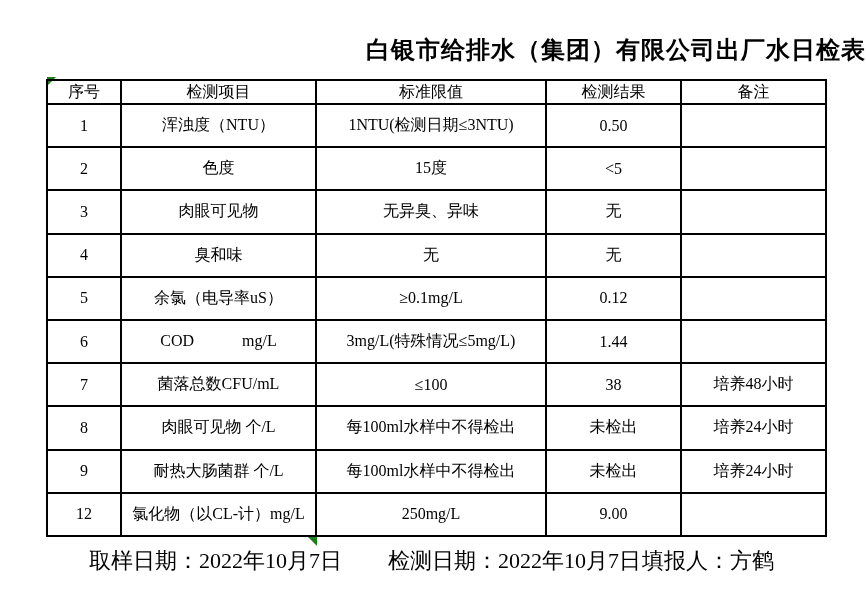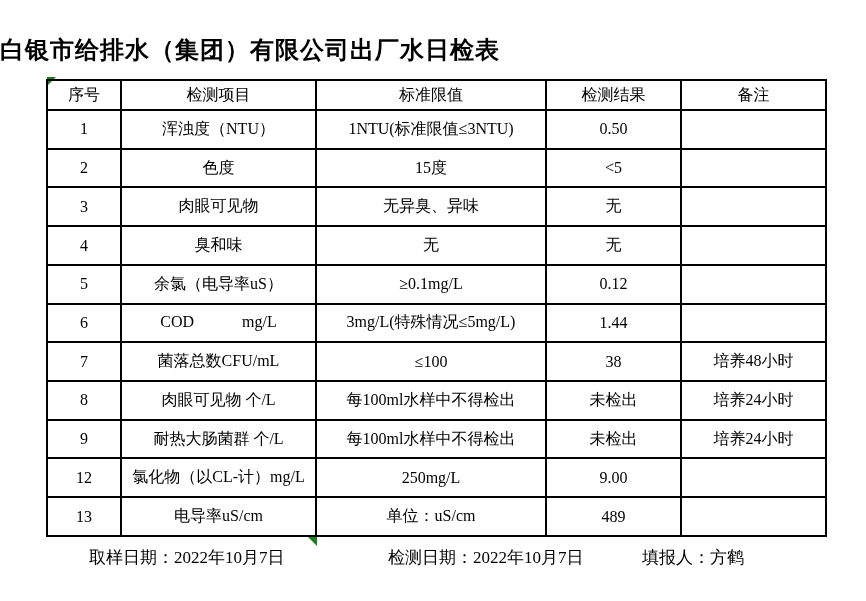--- a/index.html
+++ b/index.html
@@ -14,21 +14,21 @@
     overflow: hidden;
     font-family: "Liberation Serif", "DejaVu Serif", serif;
     color: #000000;
   }
   .page-title {
     position: absolute;
     top: 34px;
     left: 0;
     width: 866px;
     margin: 0;
-    text-align: left;
+    text-align: right;
     font-size: 24px;
     font-weight: bold;
     letter-spacing: 1px;
   }
   table.report {
     position: absolute;
     left: 46px;
     top: 79px;
     width: 779px;
     height: 458px;
@@ -38,21 +38,21 @@
   table.report th, table.report td {
     border: 2px solid #000000;
     text-align: center;
     vertical-align: middle;
     font-size: 16px;
     font-weight: normal;
     padding: 0 2px;
     white-space: pre-wrap;
     overflow: hidden;
   }
-  table.report tr { height: 30px; }
+  table.report tr { height: 24px; }
   .corner-marker {
     position: absolute;
     left: 47px;
     top: 77px;
     width: 0; height: 0;
     border-top: 9px solid var(--marker-green, #1e7e1e);
     border-right: 9px solid transparent;
   }
   .bottom-marker {
     position: absolute;
@@ -61,21 +61,21 @@
     width: 0; height: 0;
     border-top: 9px solid var(--marker-green, #1e7e1e);
     border-left: 9px solid transparent;
   }
   .footer-line {
     position: absolute;
     left: 0;
     top: 546px;
     width: 866px;
     height: 24px;
-    font-size: 17px;
+    font-size: 22px;
   }
   .footer-line span { position: absolute; white-space: nowrap; }
   .sampling-date { left: 89px; }
   .test-date { left: 388px; }
   .reporter { left: 642px; font-family: Liberation Serif, serif; }
 </style>
 </head>
 <body>
 
 <h1 class="page-title">白银市给排水（集团）有限公司出厂水日检表</h1>
@@ -96,21 +96,21 @@
       <th>检测项目</th>
       <th>标准限值</th>
       <th>检测结果</th>
       <th>备注</th>
     </tr>
   </thead>
   <tbody>
       <tr>
         <td>1</td>
         <td>浑浊度（NTU）</td>
-        <td>1NTU(标准限值≤3NTU)</td>
+        <td>1NTU(检测日期≤3NTU)</td>
         <td>0.50</td>
         <td></td>
       </tr>
       <tr>
         <td>2</td>
         <td>色度</td>
         <td>15度</td>
         <td>&lt;5</td>
         <td></td>
       </tr>
@@ -163,27 +163,20 @@
         <td>未检出</td>
         <td>培养24小时</td>
       </tr>
       <tr>
         <td>12</td>
         <td>氯化物（以CL-计）mg/L</td>
         <td>250mg/L</td>
         <td>9.00</td>
         <td></td>
       </tr>
-      <tr>
-        <td>13</td>
-        <td>电导率uS/cm</td>
-        <td>单位：uS/cm</td>
-        <td>489</td>
-        <td></td>
-      </tr>
     </tbody>
 </table>
 
 <div class="bottom-marker"></div>
 
 <div class="footer-line">
   <span class="sampling-date">取样日期：2022年10月7日</span>
   <span class="test-date">检测日期：2022年10月7日</span>
   <span class="reporter">填报人：方鹤</span>
 </div>

